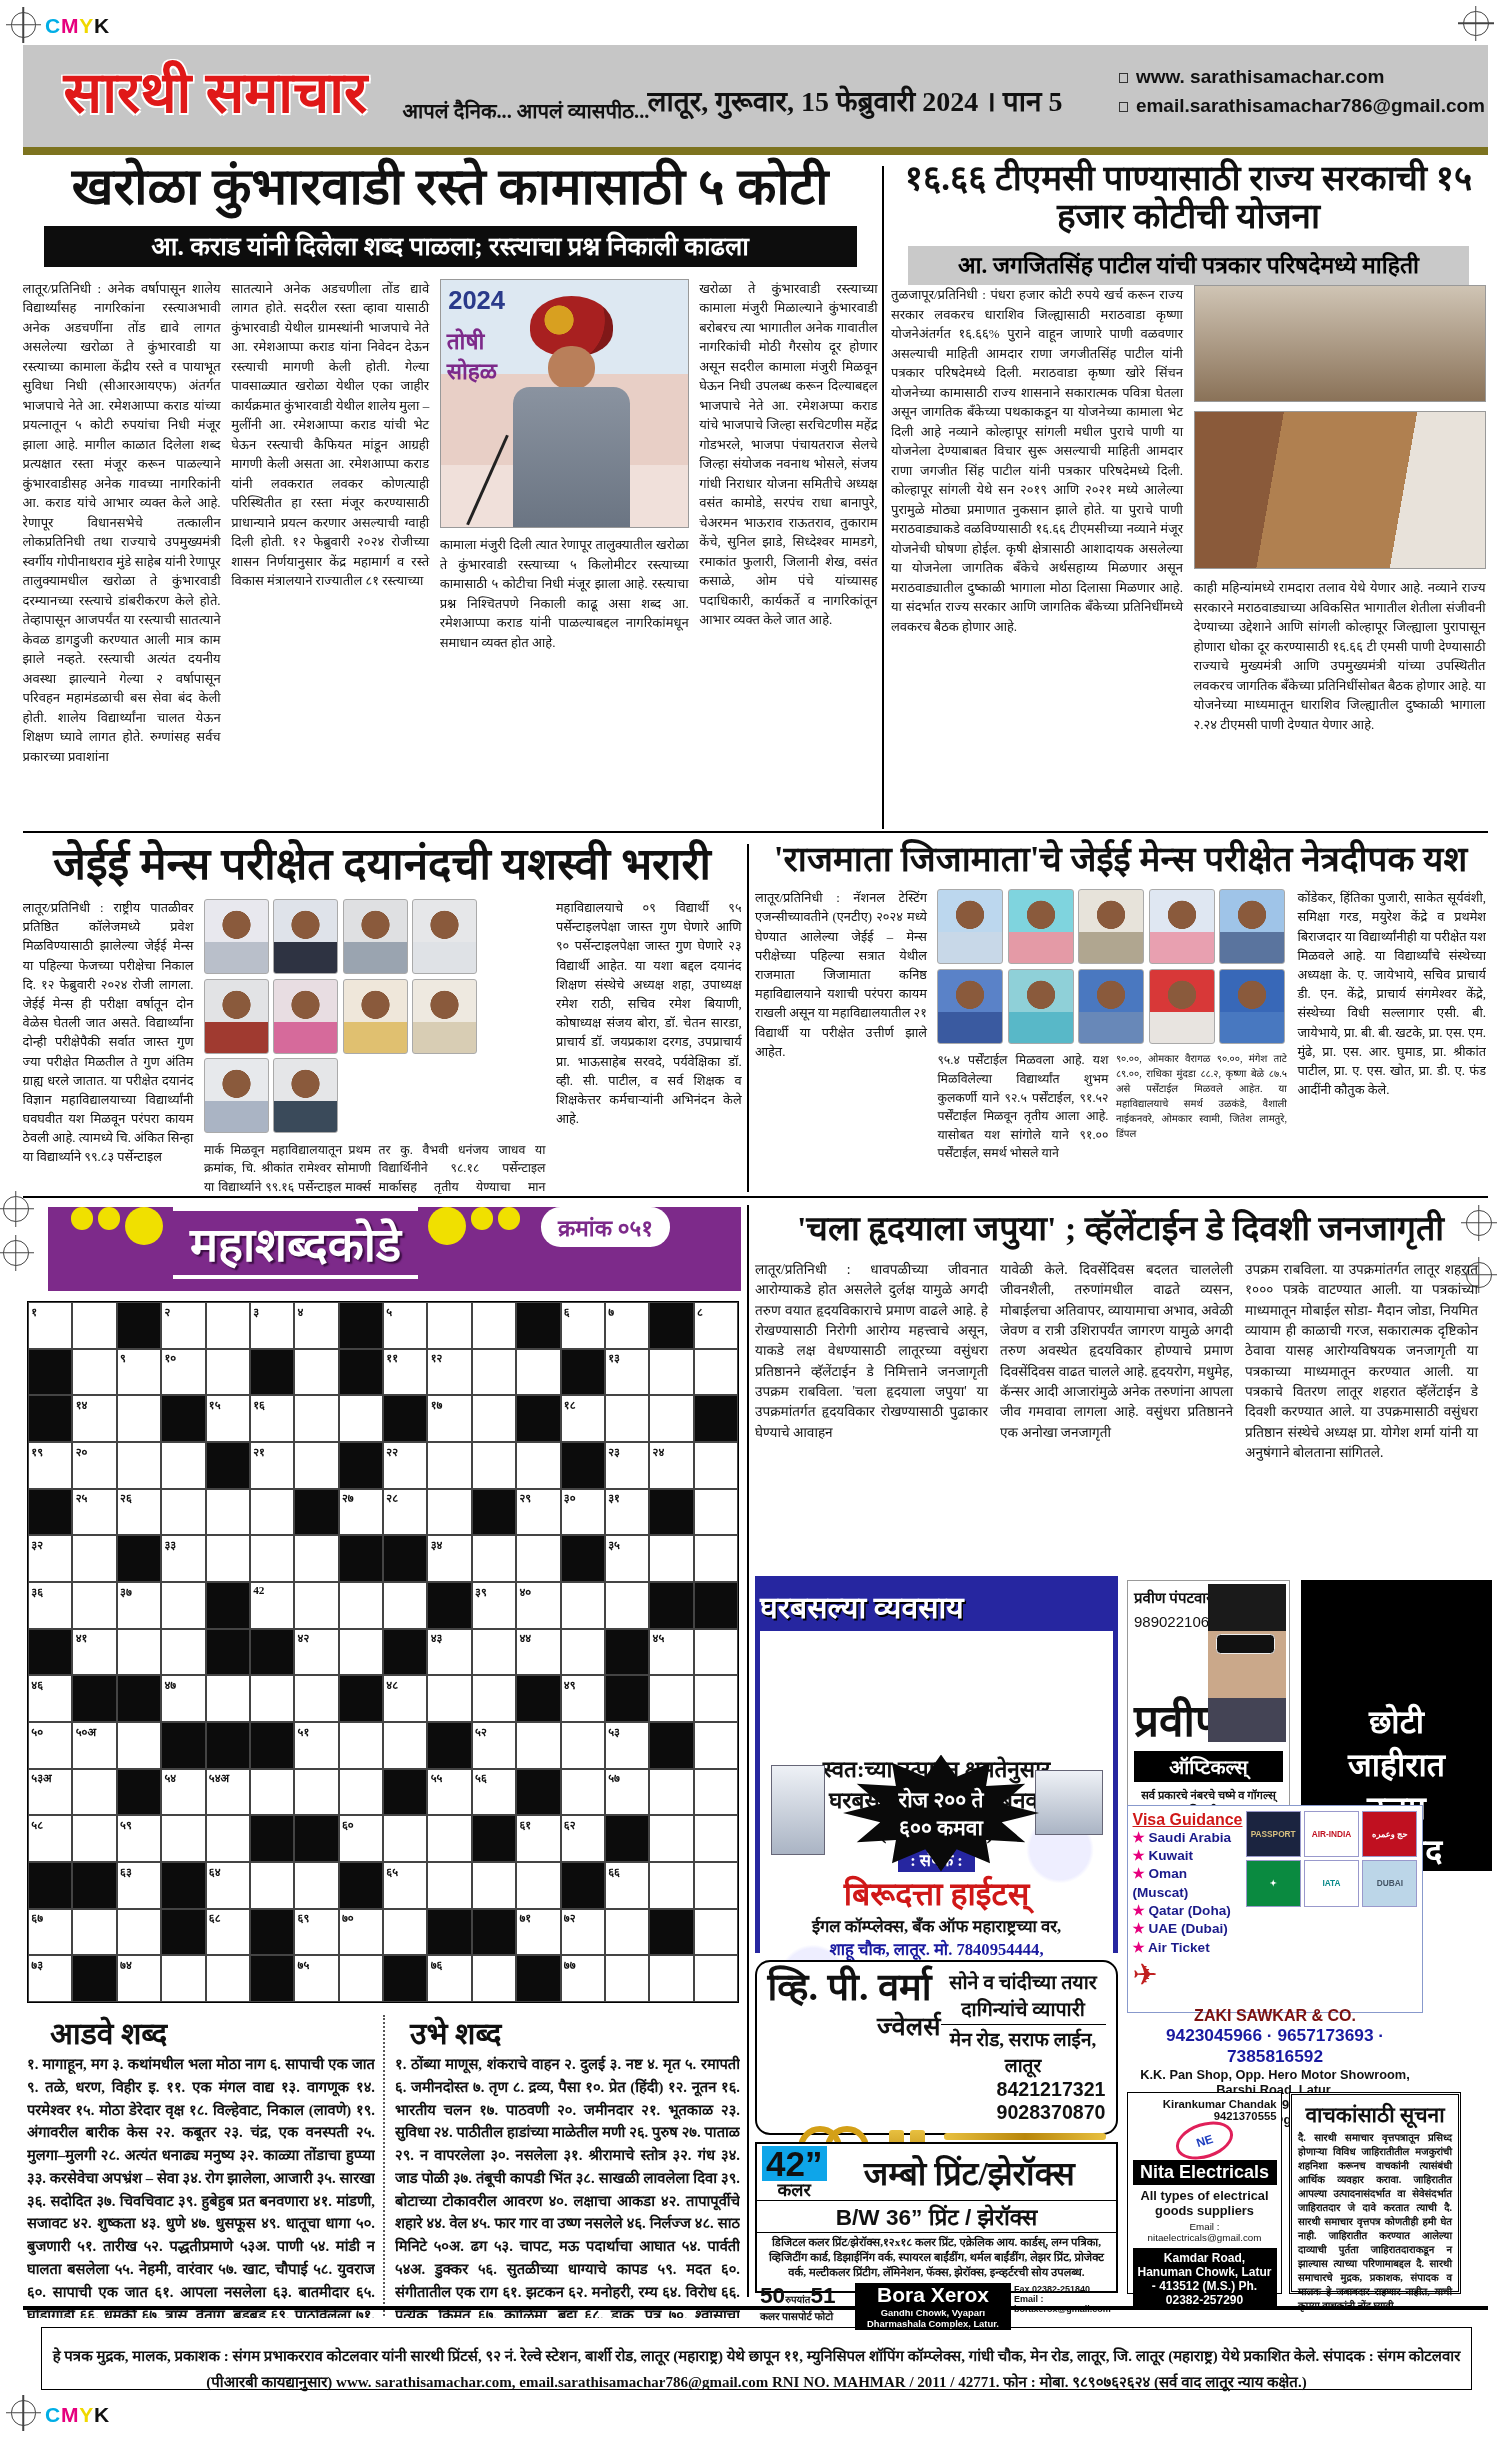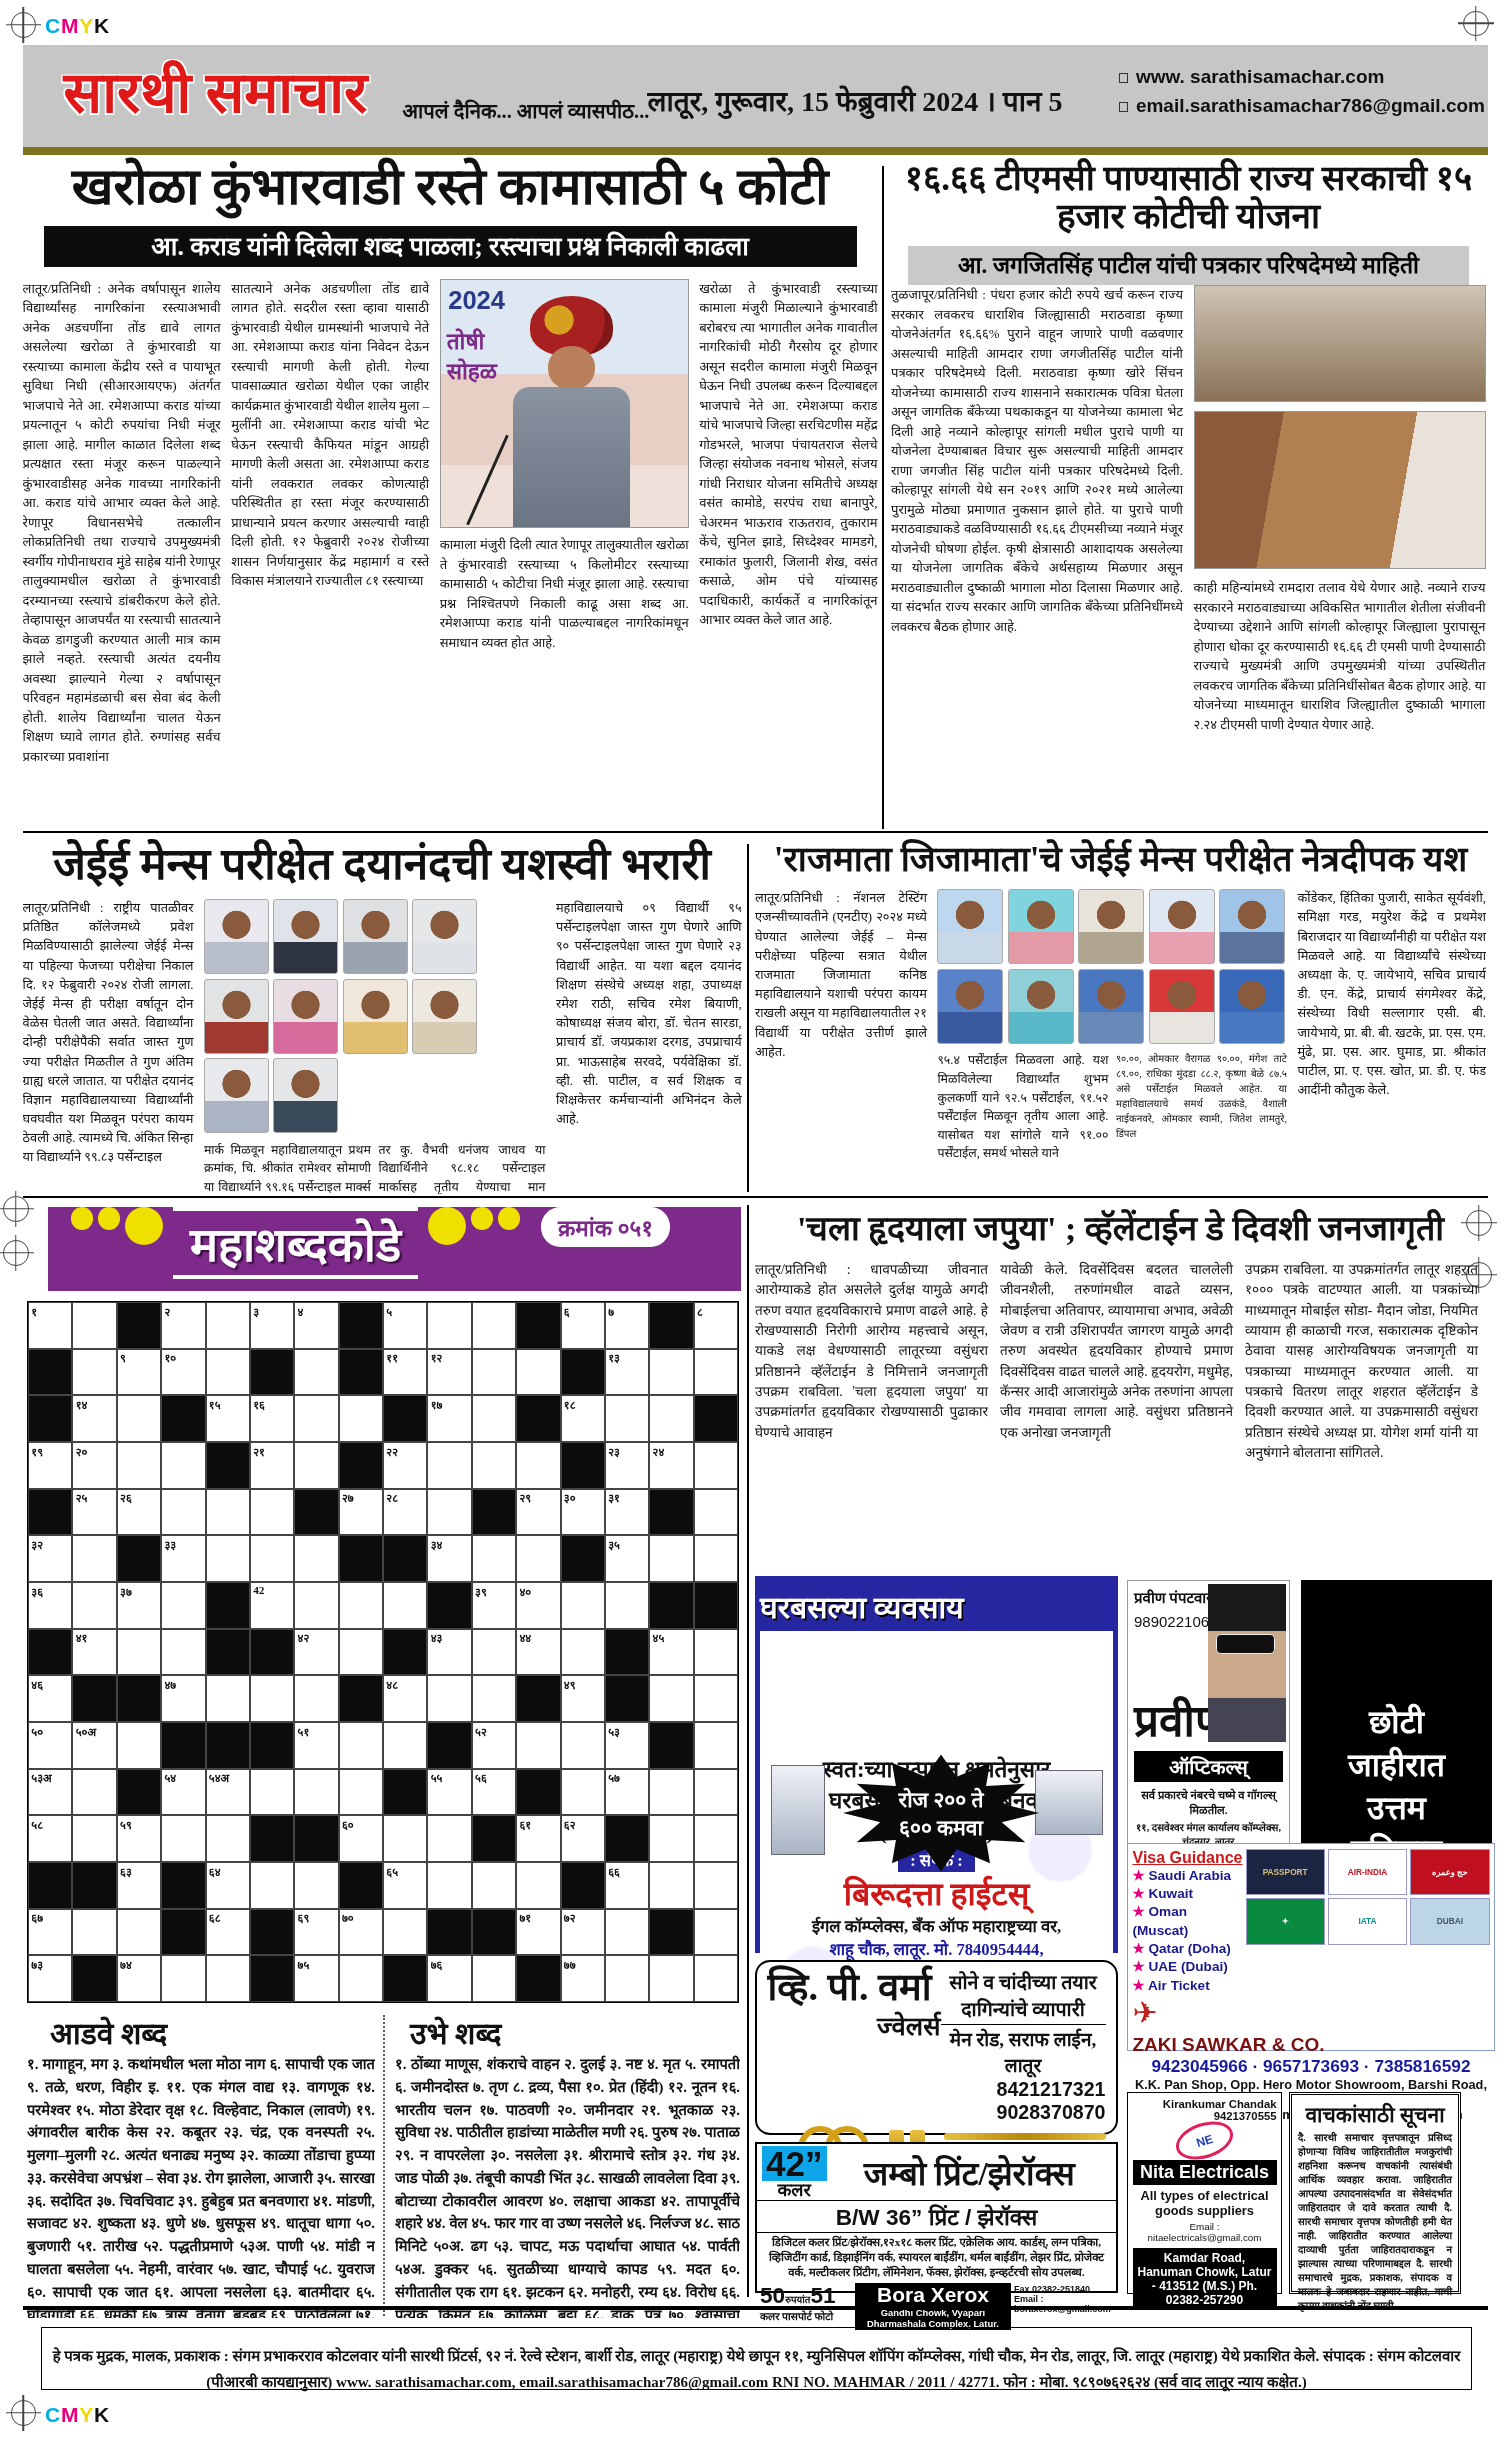--- a/index.html
+++ b/index.html
@@ -644,21 +644,21 @@
   <div style="padding:0 4.5px;font-weight:bold;font-size:10.2px;text-align:center">११, दसवेश्वर मंगल कार्यालय कॉम्प्लेक्स, चंद्रनगर, लातूर</div>
 </div>
 
 <div class="ad blk-box" style="left:1301px;top:1580px;width:191px;height:291px;display:flex;flex-direction:column;justify-content:flex-end">
   <div style="font-size:32px">छोटी</div>
   <div style="font-size:32px">जाहीरात</div>
   <div style="font-size:32px">उत्तम</div>
   <div style="font-size:32px">प्रतिसाद</div>
 </div>
 
-<div class="ad" style="left:1127px;top:1843px;width:368px;height:208px;border:1.5px solid #8899cc;padding:4.5px">
+<div class="ad" style="left:1127px;top:1805px;width:296px;height:208px;border:1.5px solid #8899cc;padding:4.5px">
   <div style="display:flex">
     <div style="width:113px" class="sans">
       <div style="color:#d01818;font-weight:bold;font-size:16px;text-decoration:underline">Visa Guidance</div>
       <div style="font-size:13.6px;font-weight:bold;color:#1a1a8a;line-height:1.35" id="visa-list">
           <div><span class="zaki-star">★ </span>Saudi Arabia</div>
           <div><span class="zaki-star">★ </span>Kuwait</div>
           <div><span class="zaki-star">★ </span>Oman (Muscat)</div>
           <div><span class="zaki-star">★ </span>Qatar (Doha)</div>
           <div><span class="zaki-star">★ </span>UAE (Dubai)</div>
           <div><span class="zaki-star">★ </span>Air Ticket</div>
@@ -667,21 +667,21 @@
     </div>
     <div style="flex:1;display:grid;grid-template-columns:repeat(3,1fr);gap:3px;height:96px" id="zaki-tiles">
         <div class="tile" style="background: rgb(27, 36, 64); color: rgb(216, 192, 128);">PASSPORT</div>
         <div class="tile" style="background: rgb(255, 255, 255); color: rgb(192, 16, 32);">AIR-INDIA</div>
         <div class="tile" style="background: rgb(192, 16, 32); color: rgb(255, 255, 255);">حج وعمره</div>
         <div class="tile" style="background: rgb(10, 138, 64); color: rgb(255, 255, 255);">✦</div>
         <div class="tile" style="background: rgb(255, 255, 255); color: rgb(10, 138, 138);">IATA</div>
         <div class="tile" style="background: rgb(188, 214, 232); color: rgb(68, 85, 102);">DUBAI</div>
       </div>
   </div>
-  <div class="sans" style="color:#7a1010;font-weight:bold;font-size:19px;margin-top:4px">ZAKI SAWKAR &amp; CO.</div>
+  <div class="sans" style="text-align:center;color:#7a1010;font-weight:bold;font-size:16px;margin-top:15px">ZAKI SAWKAR &amp; CO.</div>
   <div class="sans" style="text-align:center;color:#1a1aa0;font-weight:bold;font-size:17.3px">9423045966 · 9657173693 · 7385816592</div>
   <div class="sans" style="text-align:center;font-weight:bold;font-size:12.8px">K.K. Pan Shop, Opp. Hero Motor Showroom, Barshi Road, Latur.</div>
   <div class="sans" style="text-align:center;font-weight:bold;font-size:12.8px">Ph: 02382-259966 :Email : zakisawkar@gmail.com</div>
 </div>
 
 <div class="ad" style="left:755px;top:1960px;width:363px;height:175px;border:2.3px solid #000;border-radius:15px;padding:6px 10.5px">
   <div style="display:flex">
     <div style="width:173px">
       <div style="font-size:38px;font-weight:bold;line-height:1.05">व्हि. पी. वर्मा</div>
       <div style="font-size:25.6px;font-weight:bold;text-align:right">ज्वेलर्स</div>

